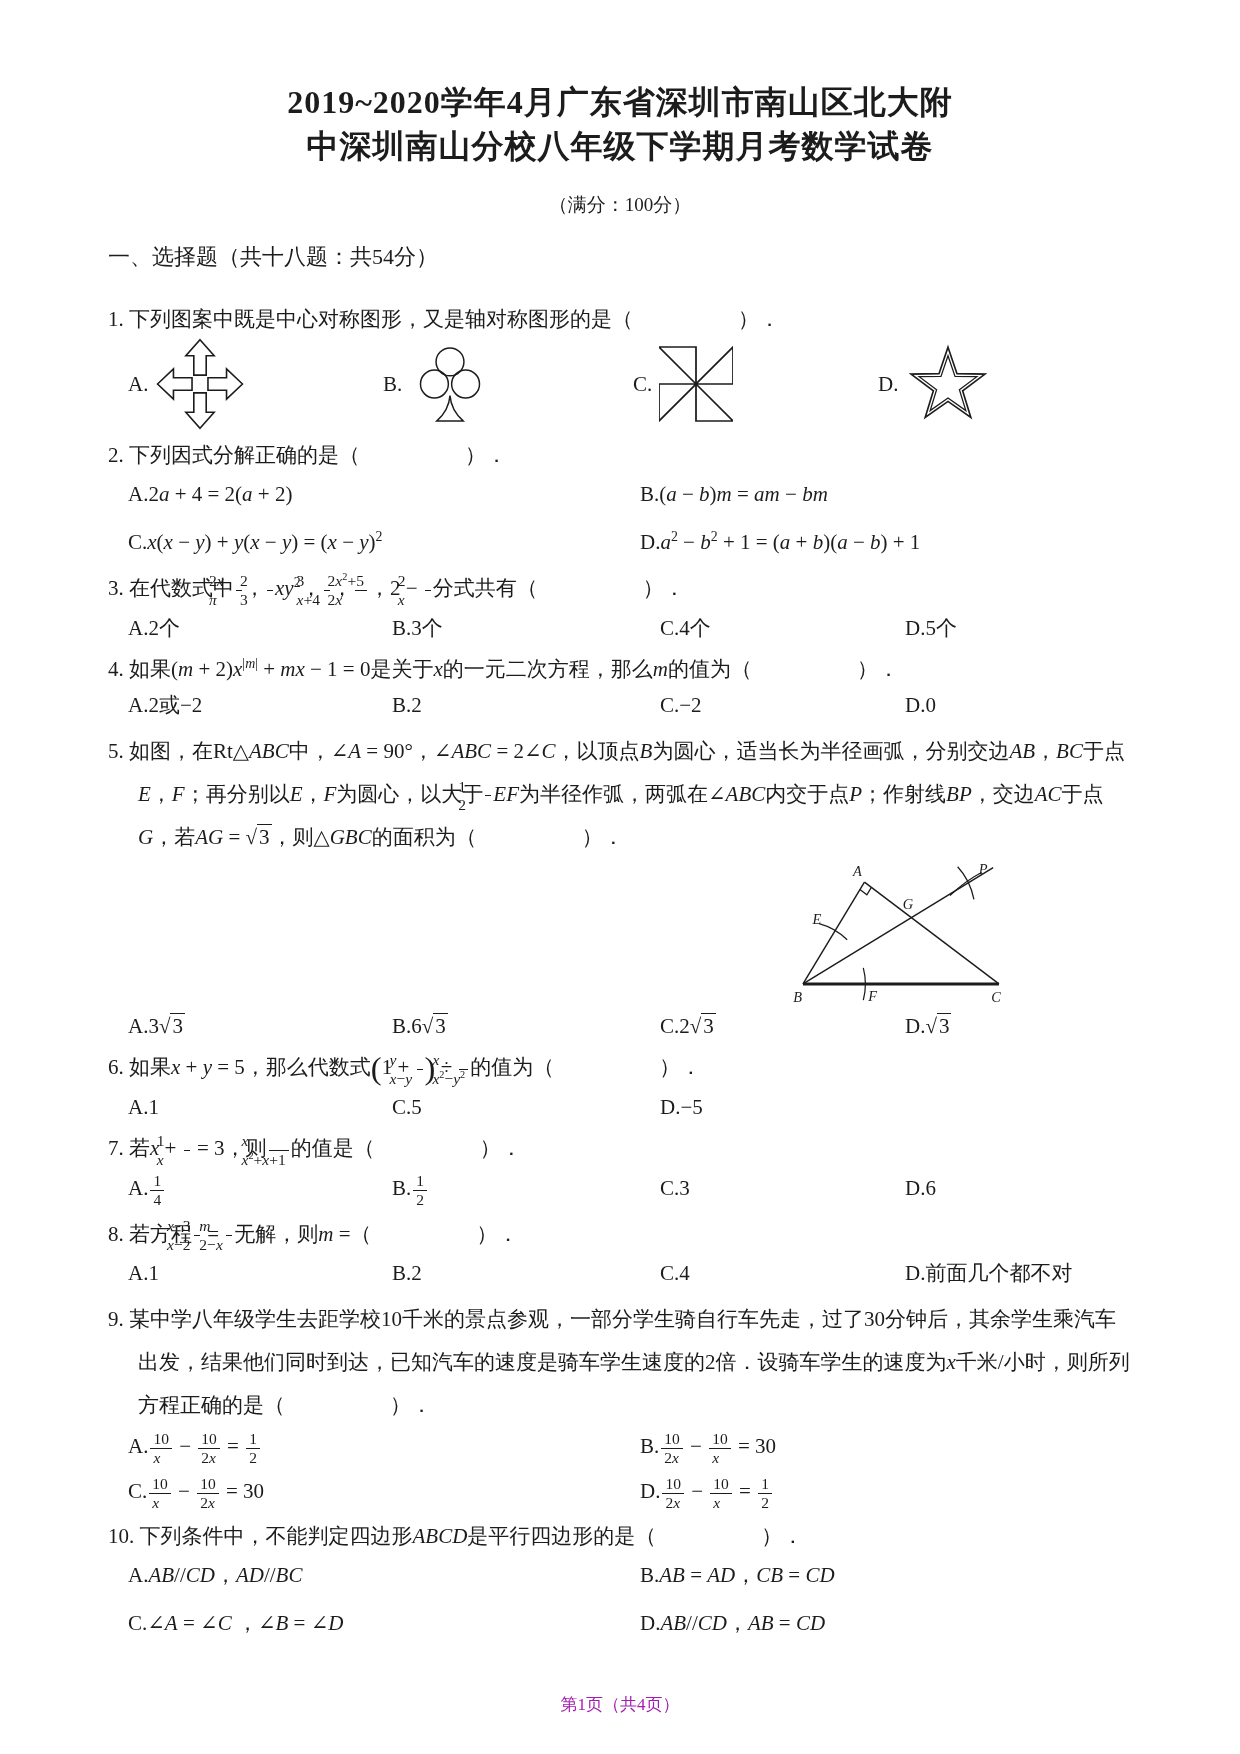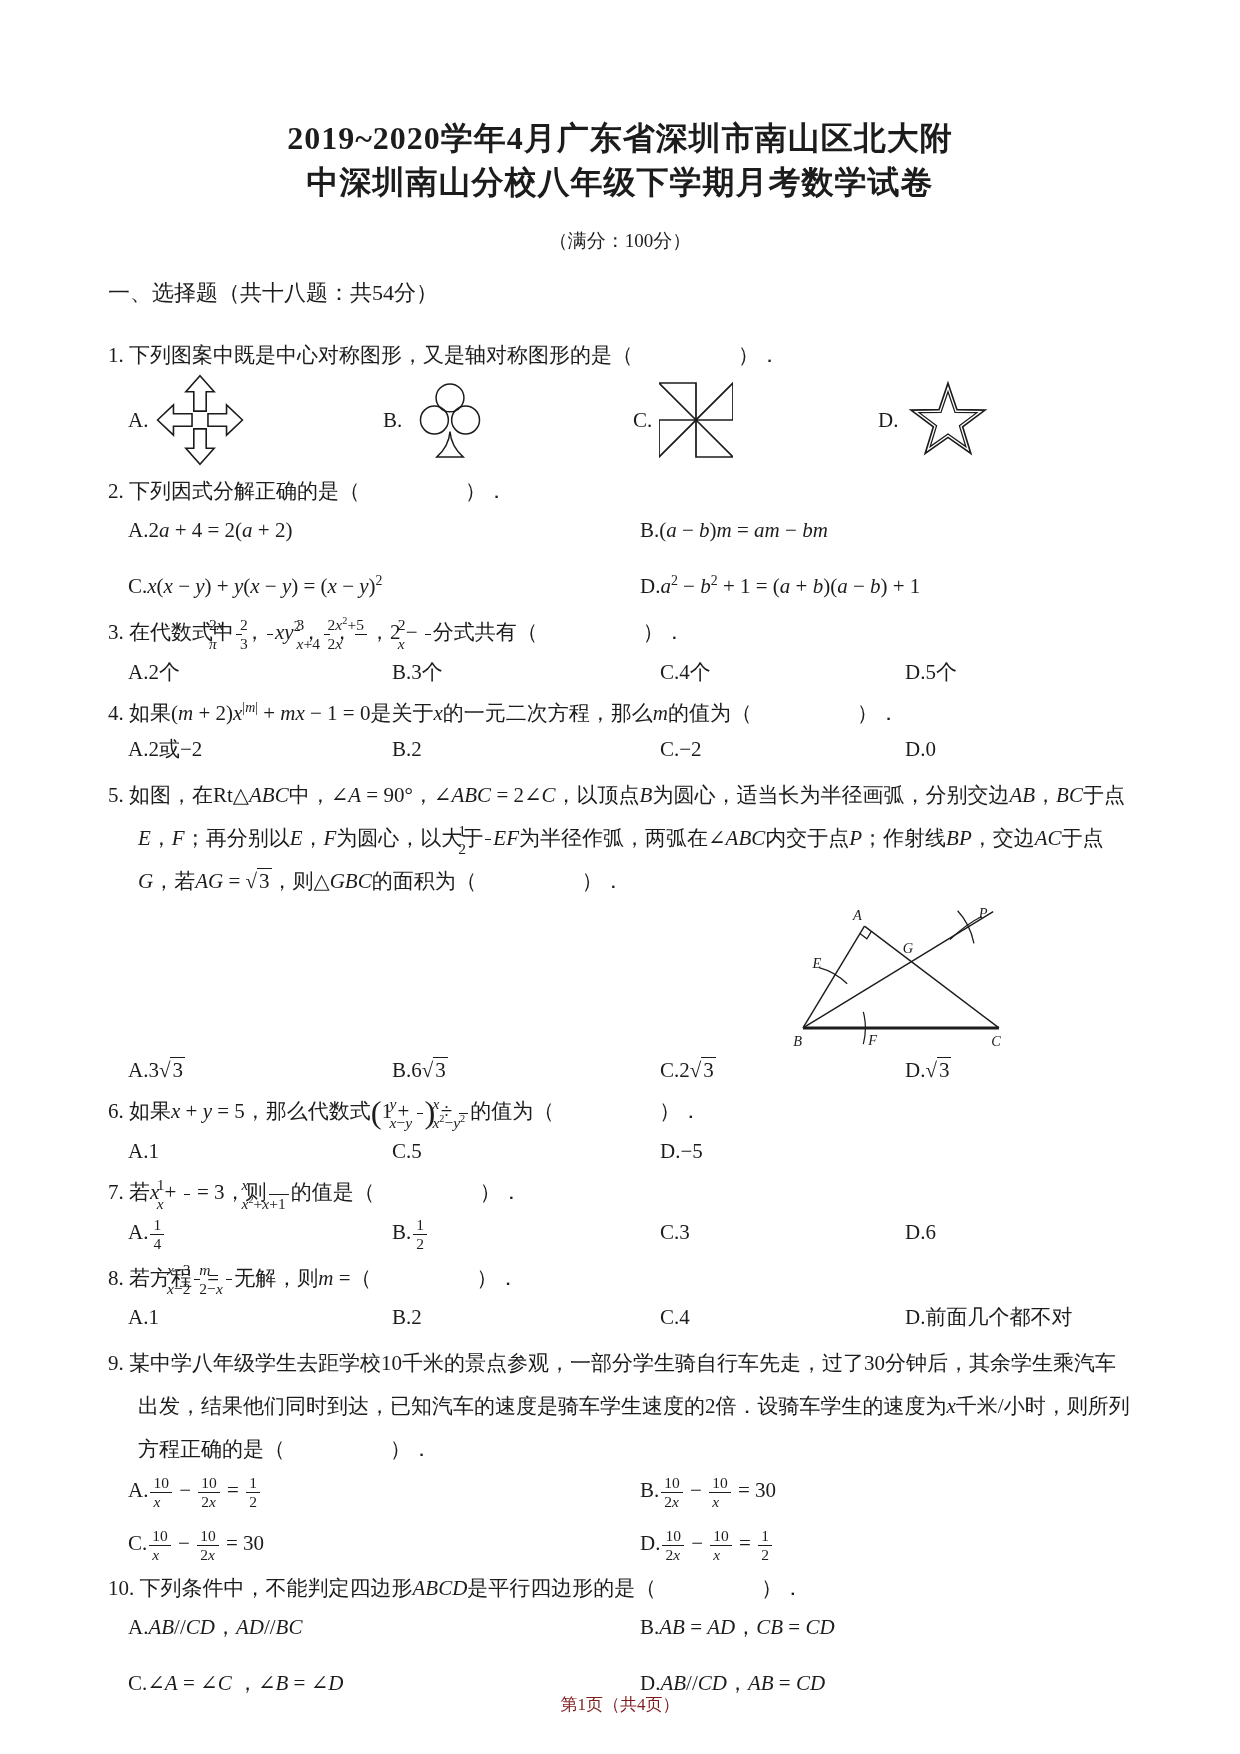--- a/index.html
+++ b/index.html
@@ -2,35 +2,35 @@
 <html><head>
 <meta charset="utf-8">
 <style>
   *{margin:0;padding:0;box-sizing:border-box}
   html,body{background:#fff}
   body{
     width:1240px;height:1754px;position:relative;overflow:hidden;
     font-family:"Liberation Serif","DejaVu Serif",serif;
     color:#1c1c1c;font-size:21px;
   }
-  .page{position:absolute;inset:0;padding:116px 108px 0 108px}
+  .page{position:absolute;inset:0;padding:80px 108px 0 108px}
   .title{text-align:center;font-size:32px;font-weight:700;line-height:1.38;letter-spacing:1px}
   .subtitle{text-align:center;margin-top:24px;font-size:19px}
   .section-heading{margin-top:24px;font-size:22px}
   .stem{padding-left:30px;text-indent:-30px;line-height:1.62;margin-top:8px}
   .para{padding-left:30px;text-indent:-30px;line-height:2.05;margin-top:8px}
   .optrow{display:grid;margin-left:20px;margin-top:3px;align-items:baseline;line-height:1.55}
   .optrow.tall{line-height:1.9}
   .c4{grid-template-columns:264px 268px 245px 1fr}
-  .c2{grid-template-columns:512px 1fr;row-gap:16px}
+  .c2{grid-template-columns:512px 1fr;row-gap:8px}
   .figrow{display:grid;grid-template-columns:255px 250px 245px 1fr;margin-left:20px;margin-top:2px}
   .figcell{display:flex;align-items:center;gap:7px}
   .figlabel{flex:0 0 auto}
   .fig5wrap{display:flex;justify-content:flex-end;padding-right:116px;margin-top:2px}
-  .footer{position:absolute;left:0;right:0;bottom:38px;text-align:center;font-size:17px;color:#7f1d1d}
+  .footer{position:absolute;left:0;right:0;bottom:38px;text-align:center;font-size:17px;color:#a21caf}
   
   i{font-style:italic;font-family:"Liberation Serif","DejaVu Serif",serif}
   sup{font-size:0.66em;vertical-align:super;line-height:0}
   .fr{display:inline-block;vertical-align:-0.62em;text-align:left;font-size:0.74em;line-height:1.15;margin:0 2px}
   .fr .nu{display:block;border-bottom:1px solid #1c1c1c;padding:0 3px}
   .fr .de{display:block;padding:0 3px}
   .sq{white-space:nowrap}
   .sq .rd{border-top:1.4px solid #1c1c1c;padding:0 2px}
   .bp{font-size:1.55em;vertical-align:-0.14em;line-height:0}
   svg{display:block}

